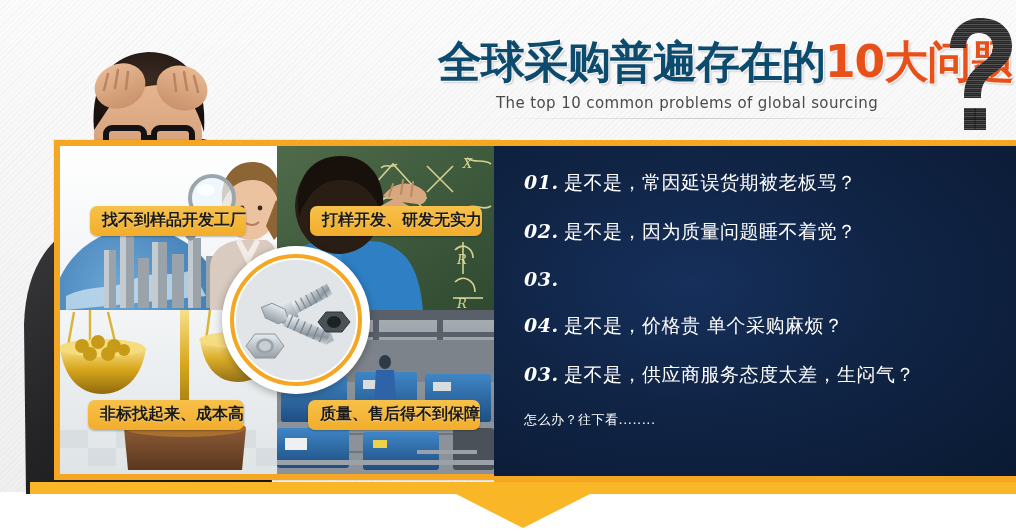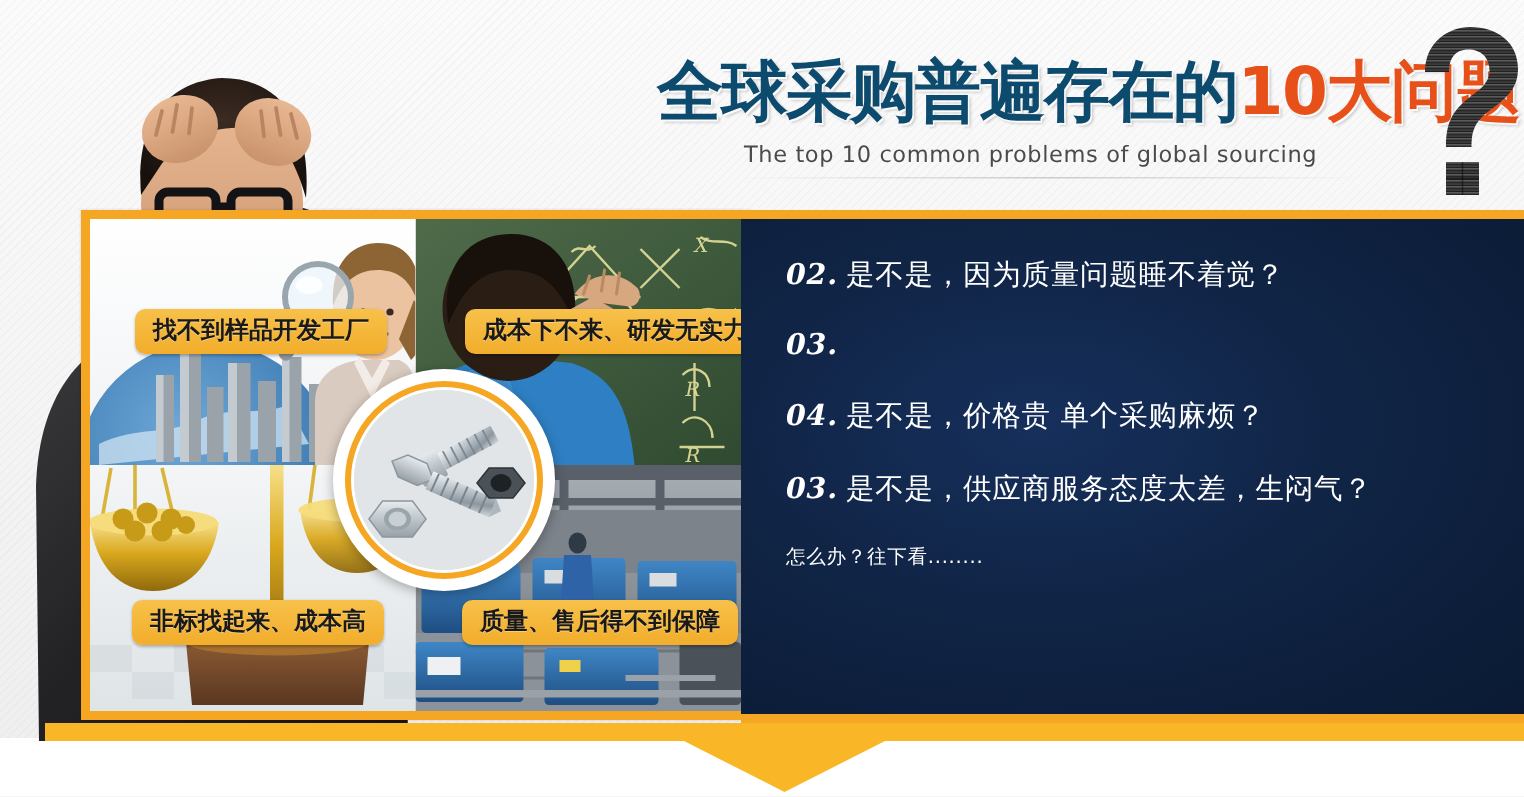--- a/index.html
+++ b/index.html
@@ -76,21 +76,21 @@
   .c-bl{left:0;top:164px;}
   .c-br{left:217px;top:164px;}
 
   .cap{
     position:absolute;
     background:linear-gradient(180deg,#f7c14a 0%, #f2ad2b 100%);
     border-radius:7px;
     color:#1a1a1a;
     font-family:"DejaVu Sans","Liberation Sans",sans-serif;
     font-weight:bold;font-size:16px;
-    padding:4px 12px 5px 12px;
+    padding:4px 0 5px 12px;
     white-space:nowrap;
     box-shadow:0 1px 2px rgba(0,0,0,.25);
     text-shadow:0 1px 0 rgba(255,255,255,.35);
   }
   .cap-tl{left:30px;top:60px;}
   .cap-tr{left:250px;top:60px;}
   .cap-bl{left:28px;top:254px;}
   .cap-br{left:248px;top:254px;}
 
   
@@ -448,21 +448,21 @@
         </g>
 
         <g fill="#9aa1a8">
           <rect x="0" y="150" width="217" height="5"></rect>
           <rect x="140" y="140" width="60" height="4"></rect>
         </g>
       </svg>
     </div>
 
     <div class="cap cap-tl">找不到样品开发工厂</div>
-    <div class="cap cap-tr">成本下不来、研发无实力</div>
+    <div class="cap cap-tr">打样开发、研发无实力</div>
     <div class="cap cap-bl">非标找起来、成本高</div>
     <div class="cap cap-br">质量、售后得不到保障</div>
   </div>
 
   <div class="badge">
     <div class="badge-ring"></div>
     <div class="badge-inner">
       <svg width="120" height="120" viewBox="0 0 120 120">
         <defs>
           <linearGradient id="steel" x1="0" y1="0" x2="1" y2="1">
@@ -516,20 +516,24 @@
           <ellipse cx="19" cy="12" rx="6" ry="5" fill="#c8d0d5"></ellipse>
         </g>
       </svg>
     </div>
   </div>
 
   <div class="navy-top"></div>
   <div class="navy">
     <div class="qlist">
 
+      <div class="qrow">
+        <span class="qnum">01.</span>
+        <span class="qtxt">是不是，常因延误货期被老板骂？</span>
+      </div>
 
       <div class="qrow">
         <span class="qnum">02.</span>
         <span class="qtxt">是不是，因为质量问题睡不着觉？</span>
       </div>
 
       <div class="qrow">
         <span class="qnum">03.</span>
       </div>
 

